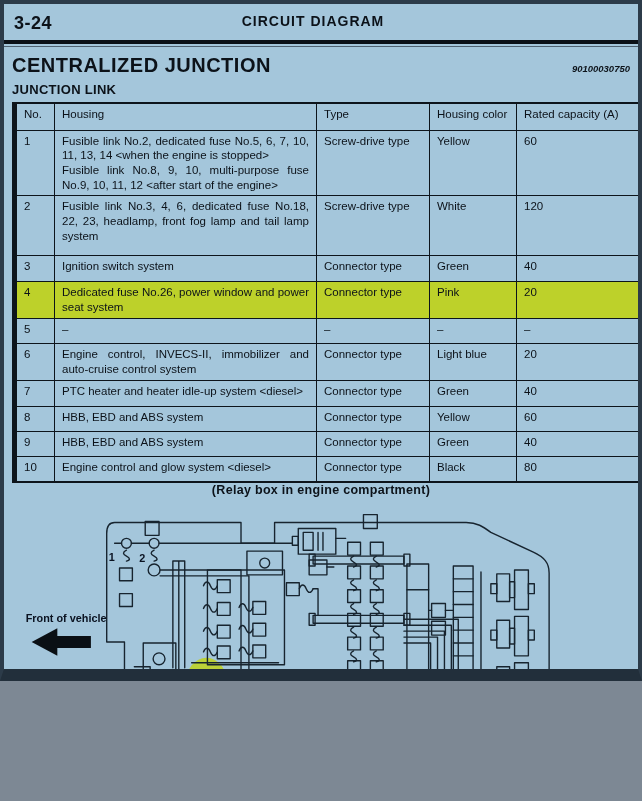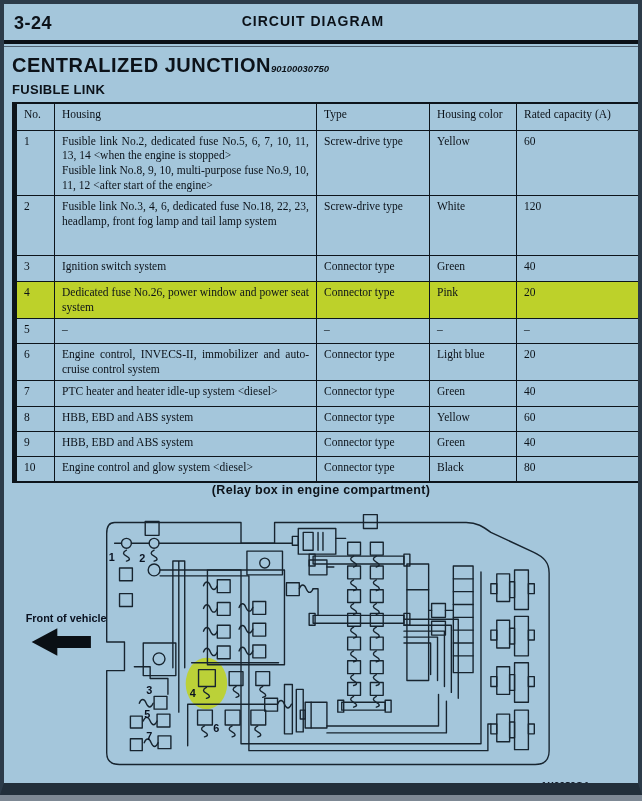--- a/index.html
+++ b/index.html
@@ -1,31 +1,31 @@
 <!DOCTYPE html>
 <html><head>
 <meta charset="utf-8">
 <style>
   html,body{margin:0;padding:0;background:#7d8894;}
   .page{
-    position:relative;width:642px;height:795px;box-sizing:border-box;
+    position:relative;width:642px;height:681px;box-sizing:border-box;
     background:#a4c6db;border:4px solid #2c3b49;border-bottom:12px solid #222f3b;
     font-family:"Liberation Sans", sans-serif;color:#0c1219;overflow:hidden;
   }
   .topbar{display:flex;align-items:baseline;padding:9px 10px 0 10px;position:relative;}
   .pageno{font-size:18px;font-weight:bold;letter-spacing:.5px;}
   .doctitle{position:absolute;left:0;right:16px;text-align:center;font-size:14px;font-weight:bold;letter-spacing:1px;}
   .rule{margin-top:6px;border-top:4px solid #0b1117;}
   .rule2{margin-top:2px;border-top:1px solid rgba(10,18,28,.55);}
-  .titlerow{display:flex;align-items:baseline;margin:7px 8px 0 8px;}
+  .titlerow{display:flex;align-items:baseline;justify-content:space-between;margin:7px 8px 0 8px;}
   .h1{font-size:20px;font-weight:bold;letter-spacing:.5px;}
   .doccode{font-size:9.5px;font-weight:bold;font-style:italic;}
   .h2{font-size:13px;font-weight:bold;margin:5px 8px 5px 8px;letter-spacing:.3px;}
   table{border-collapse:collapse;table-layout:fixed;width:626px;margin:0 8px;
-    border:2px solid #0d141b;border-left:5px solid #0d141b;font-family:Liberation Serif, serif;}
+    border:2px solid #0d141b;border-left:5px solid #0d141b;}
   th,td{border:1.6px solid #0d141b;padding:3px 7px 2px 7px;vertical-align:top;
     font-size:11.5px;line-height:1.3;text-align:left;font-weight:normal;}
   thead tr{height:27px;}
   tbody tr:nth-child(1){height:62px;}
   tbody tr:nth-child(2){height:60px;}
   tbody tr:nth-child(3){height:26px;}
   tbody tr:nth-child(4){height:37px;}
   tbody tr:nth-child(5){height:25px;}
   tbody tr:nth-child(6){height:37px;}
   tbody tr:nth-child(7){height:26px;}
@@ -47,21 +47,21 @@
     <span class="pageno">3-24</span>
     <span class="doctitle">CIRCUIT DIAGRAM</span>
   </div>
   <div class="rule"></div>
   <div class="rule2"></div>
 
   <div class="titlerow">
     <span class="h1">CENTRALIZED JUNCTION</span>
     <span class="doccode">90100030750</span>
   </div>
-  <div class="h2">FUSIBLE LINK</div>
+  <div class="h2">JUNCTION LINK</div>
 
   <table>
     <colgroup>
       <col style="width:40px">
         <col style="width:262px">
         <col style="width:113px">
       <col style="width:87px">
         <col style="width:124px">
     </colgroup>
     <thead>

